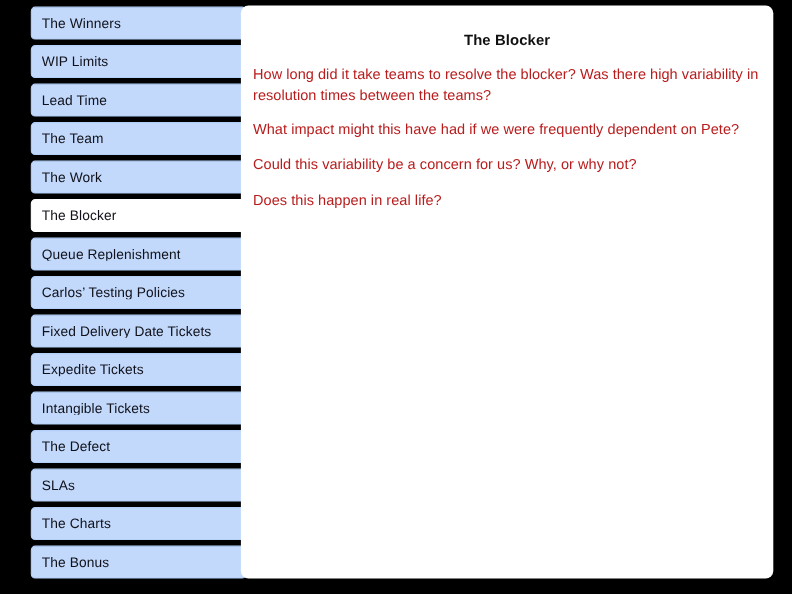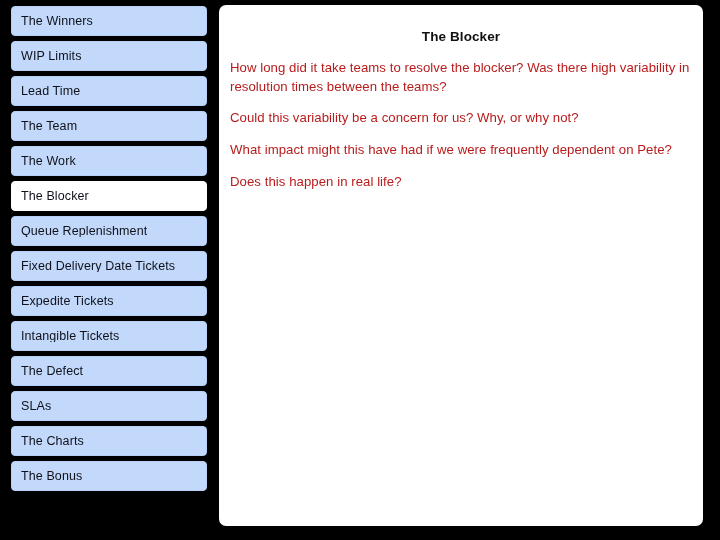--- a/index.html
+++ b/index.html
@@ -16,21 +16,21 @@
   }
 
   
   #sidebar {
     position: absolute;
     left: 0;
     top: 0;
     width: 215px;
     height: 540px;
     box-sizing: border-box;
-    padding: 6px 0 0 11px;
+    padding: 6px 0 0 28px;
   }
   .nav-item {
     width: 196px;
     height: 30px;
     margin-bottom: 5px;
     border-radius: 4px;
     background: #c2d9fb;
     border: 1px solid #b4cff8;
     box-sizing: border-box;
     display: flex;
@@ -106,20 +106,23 @@
     <div class="nav-item">
       <span class="nav-label">The Work</span>
     </div>
     <div class="nav-item active">
       <span class="nav-label">The Blocker</span>
     </div>
     <div class="nav-item">
       <span class="nav-label">Queue Replenishment</span>
     </div>
     <div class="nav-item">
+      <span class="nav-label">Carlos’ Testing Policies</span>
+    </div>
+    <div class="nav-item">
       <span class="nav-label">Fixed Delivery Date Tickets</span>
     </div>
     <div class="nav-item">
       <span class="nav-label">Expedite Tickets</span>
     </div>
     <div class="nav-item">
       <span class="nav-label">Intangible Tickets</span>
     </div>
     <div class="nav-item">
       <span class="nav-label">The Defect</span>
@@ -132,17 +135,17 @@
     </div>
     <div class="nav-item">
       <span class="nav-label">The Bonus</span>
     </div>
   </div>
 
 <div id="content-panel">
   <div id="content-title">The Blocker</div>
   <div id="content-body">
       <p class="para">How long did it take teams to resolve the blocker? Was there high variability in resolution times between the teams?</p>
+      <p class="para">What impact might this have had if we were frequently dependent on Pete?</p>
       <p class="para">Could this variability be a concern for us? Why, or why not?</p>
-      <p class="para">What impact might this have had if we were frequently dependent on Pete?</p>
       <p class="para">Does this happen in real life?</p>
     </div>
 </div>
 
 </body></html>

